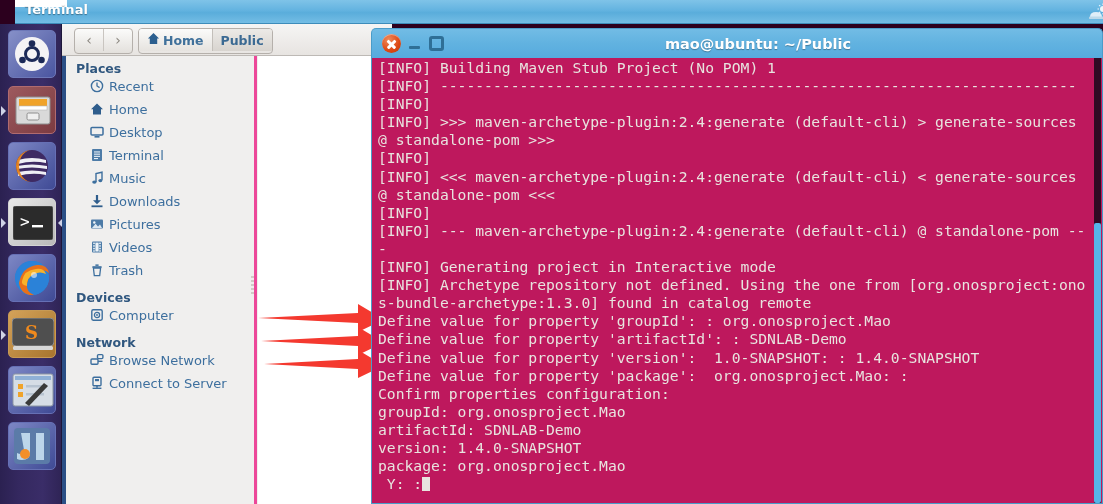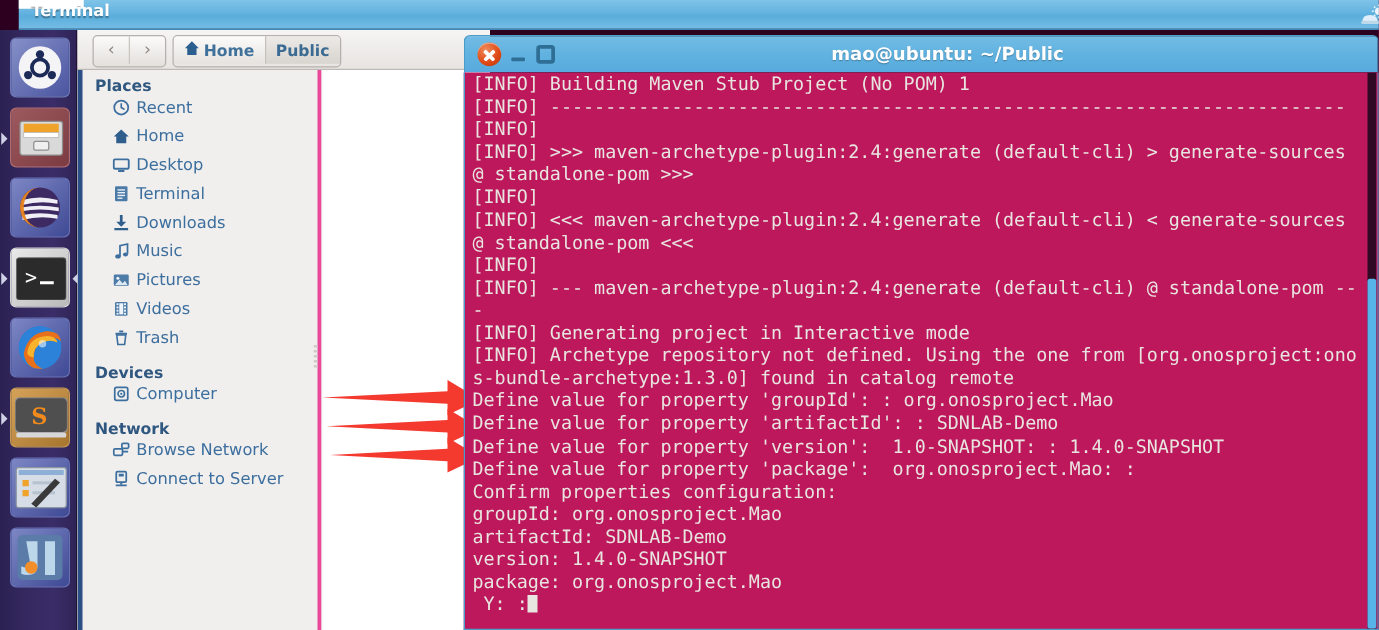--- a/index.html
+++ b/index.html
@@ -326,33 +326,33 @@
               <rect x="4" y="3.4" width="6" height="1.1"></rect>
               <rect x="4" y="5.6" width="6" height="1.1"></rect>
               <rect x="4" y="7.8" width="6" height="1.1"></rect>
               <rect x="4" y="10" width="4" height="1.1"></rect>
             </g>
           </svg></span>
       <span>Terminal</span>
     </div>
     <div class="place">
       <span class="ic"><svg width="14" height="14" viewBox="0 0 14 14">
+            <path d="M6 11 V2.5 L12 1.2 V9" fill="none" stroke="#3d6f9e" stroke-width="1.4"></path>
+            <ellipse cx="4.4" cy="11.1" rx="2.2" ry="1.7" fill="#3d6f9e"></ellipse>
+            <ellipse cx="10.4" cy="9.6" rx="2" ry="1.6" fill="#3d6f9e"></ellipse>
+          </svg></span>
+      <span>Music</span>
+    </div>
+    <div class="place">
+      <span class="ic"><svg width="14" height="14" viewBox="0 0 14 14">
             <path d="M7 1 v6" stroke="#2f5d8c" stroke-width="2.2"></path>
             <path d="M3 6.3 L7 10.3 L11 6.3 z" fill="#2f5d8c"></path>
             <rect x="1.5" y="11.4" width="11" height="1.8" fill="#2f5d8c"></rect>
           </svg></span>
       <span>Downloads</span>
-    </div>
-    <div class="place">
-      <span class="ic"><svg width="14" height="14" viewBox="0 0 14 14">
-            <path d="M6 11 V2.5 L12 1.2 V9" fill="none" stroke="#3d6f9e" stroke-width="1.4"></path>
-            <ellipse cx="4.4" cy="11.1" rx="2.2" ry="1.7" fill="#3d6f9e"></ellipse>
-            <ellipse cx="10.4" cy="9.6" rx="2" ry="1.6" fill="#3d6f9e"></ellipse>
-          </svg></span>
-      <span>Music</span>
     </div>
     <div class="place">
       <span class="ic"><svg width="14" height="14" viewBox="0 0 14 14">
             <rect x="1" y="2.5" width="12" height="9" rx="1" fill="#4d7ba7"></rect>
             <circle cx="4.3" cy="5.5" r="1.2" fill="#f2f6fa"></circle>
             <path d="M2 11 L5.6 6.8 L8 9.5 L10 7.6 L12 11 z" fill="#dce8f2"></path>
           </svg></span>
       <span>Pictures</span>
     </div>
     <div class="place">

